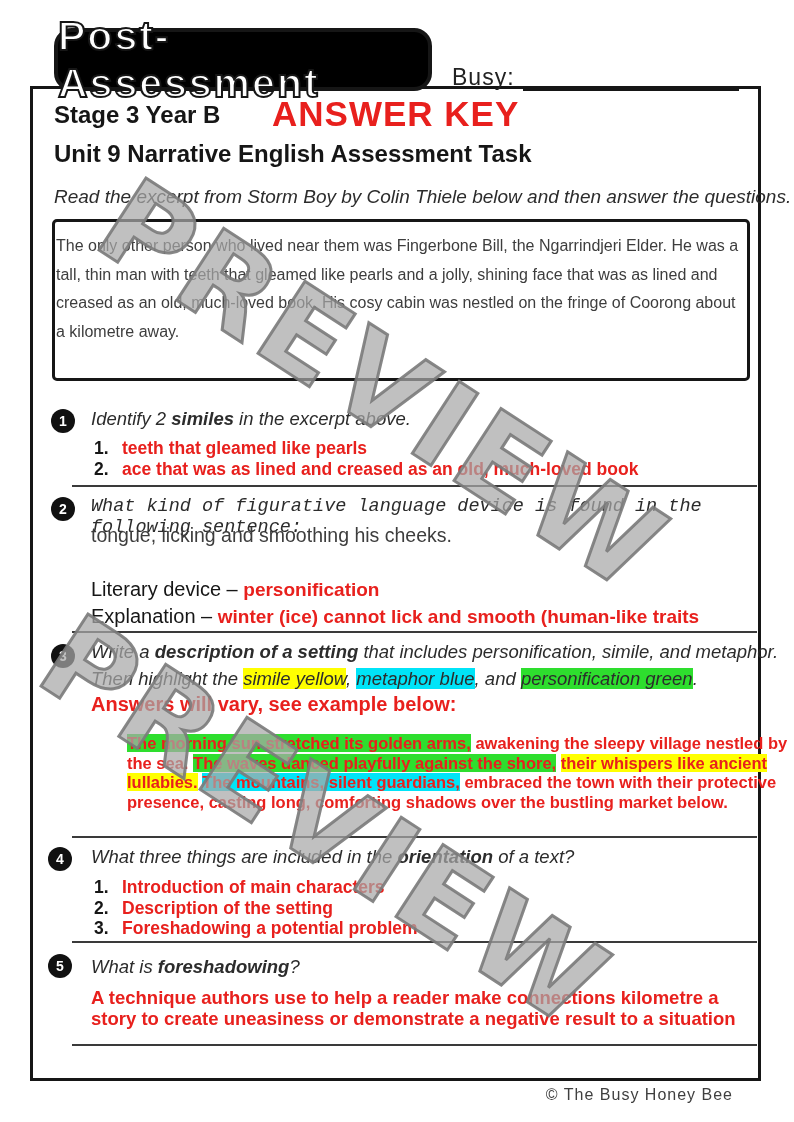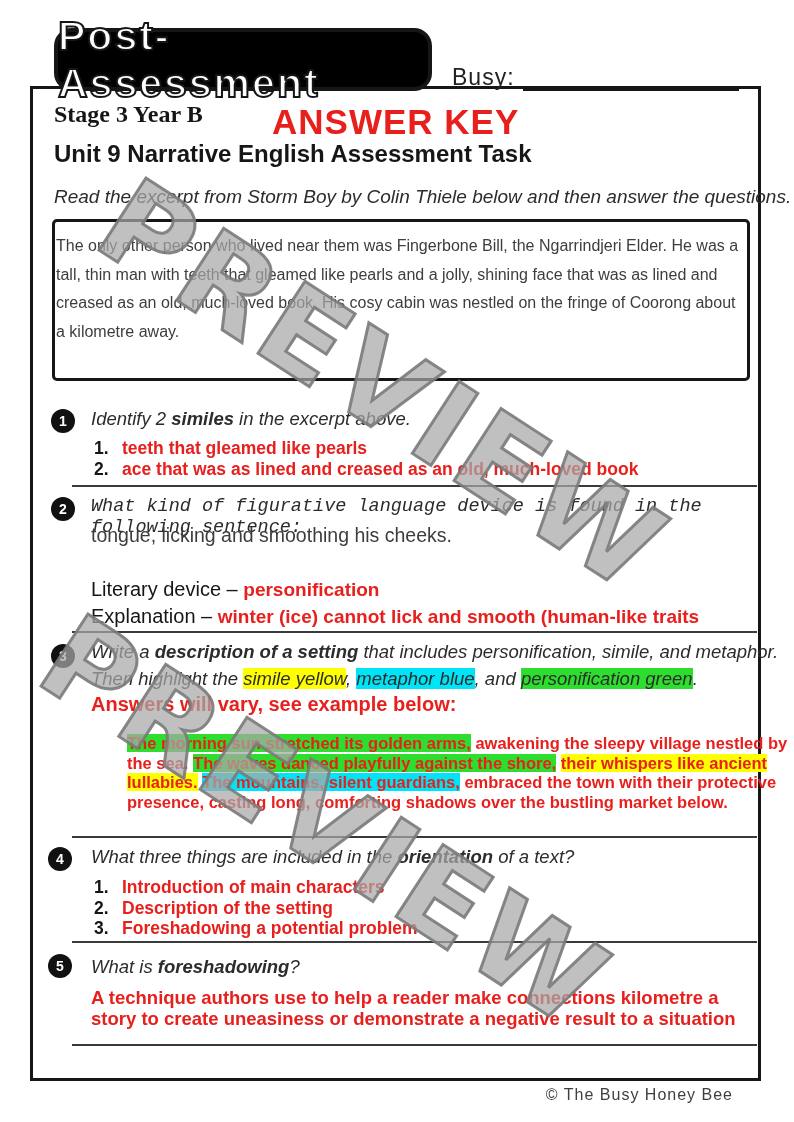--- a/index.html
+++ b/index.html
@@ -20,22 +20,22 @@
     display:flex; align-items:center; justify-content:center; z-index:3;
   }
   .badge-text {
     font-size:41px; font-weight:800; letter-spacing:2px;
     color:#ffffff; -webkit-text-stroke:2px #161616;
   }
   .name-row { position:absolute; left:452px; top:64px; display:flex; align-items:flex-end; z-index:3; }
   .name-label { font-size:23px; color:#222; letter-spacing:1px; }
   .name-line { width:216px; height:24px; border-bottom:3px solid #161616; margin-left:8px; }
 
-  .stage-title { position:absolute; left:54px; top:101px; font-size:24px; font-weight:700; color:#161616;font-family:Liberation Serif, serif; }
-  .answer-key  { position:absolute; left:272px; top:94px; font-size:35px; font-weight:800; color:#e8201d; letter-spacing:1px;margin-top:8px; }
+  .stage-title { position:absolute; left:54px; top:101px; font-size:24px; font-weight:700; color:#161616; }
+  .answer-key  { position:absolute; left:272px; top:94px; font-size:35px; font-weight:800; color:#e8201d; letter-spacing:1px; }
   .unit-title  { position:absolute; left:54px; top:140px; font-size:24px; font-weight:700; color:#161616; }
   .instruction { position:absolute; left:54px; top:186px; font-size:19px; font-style:italic; color:#2c2c2c; }
 
   
   .excerpt-box {
     position:absolute; left:52px; top:219px; width:698px; height:162px;
     border:3px solid #161616; border-radius:5px; background:#fff;
   }
   .excerpt-text { margin:10px 1px; font-size:16px; line-height:28.5px; color:#3d3d3d; }
 

